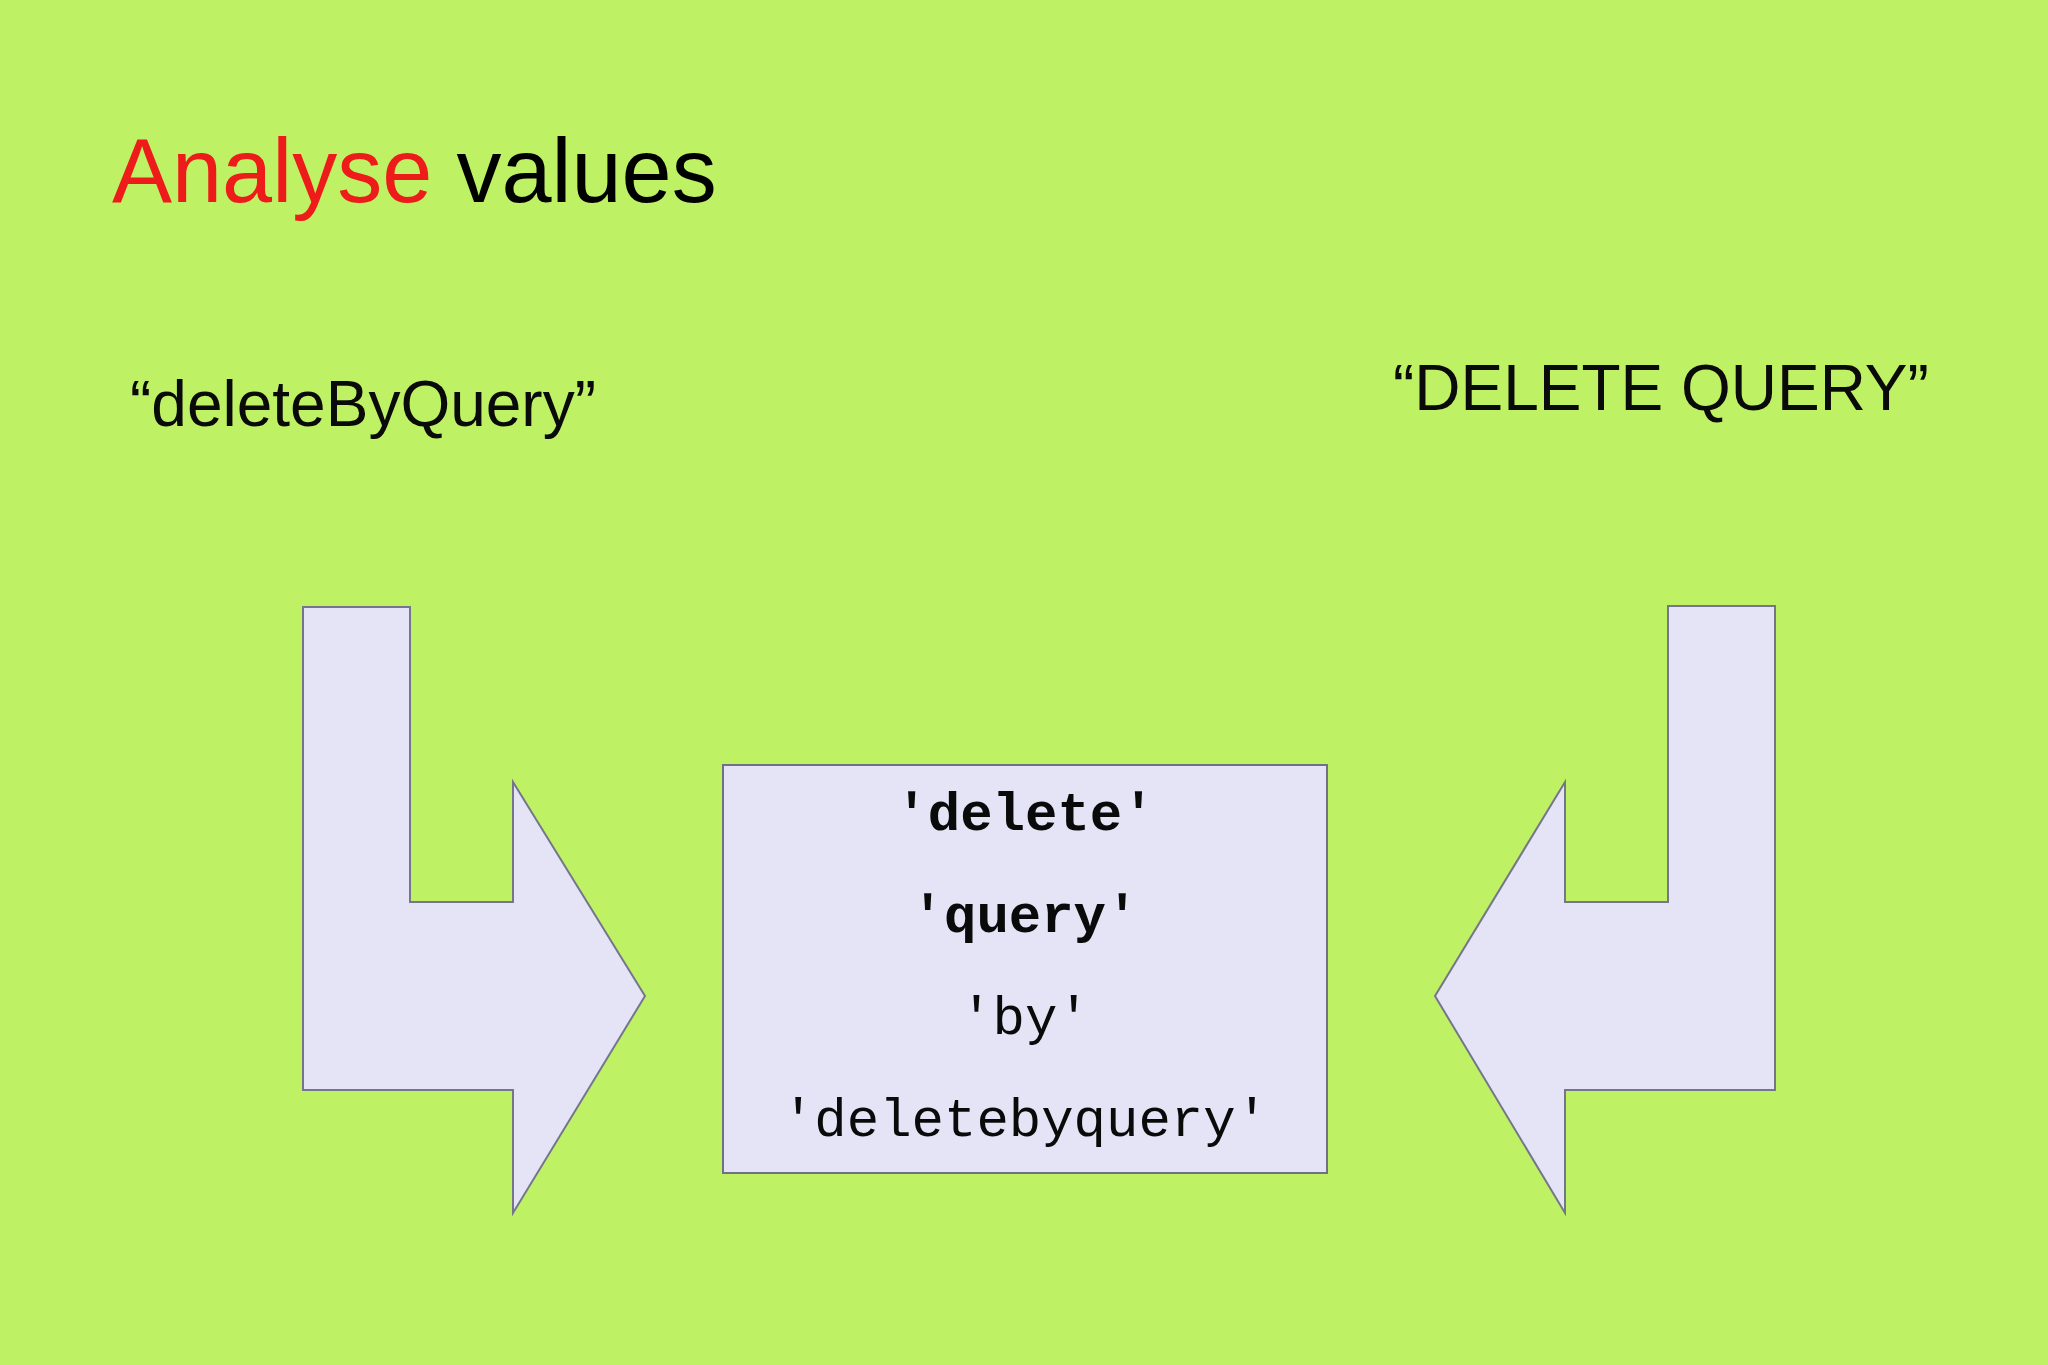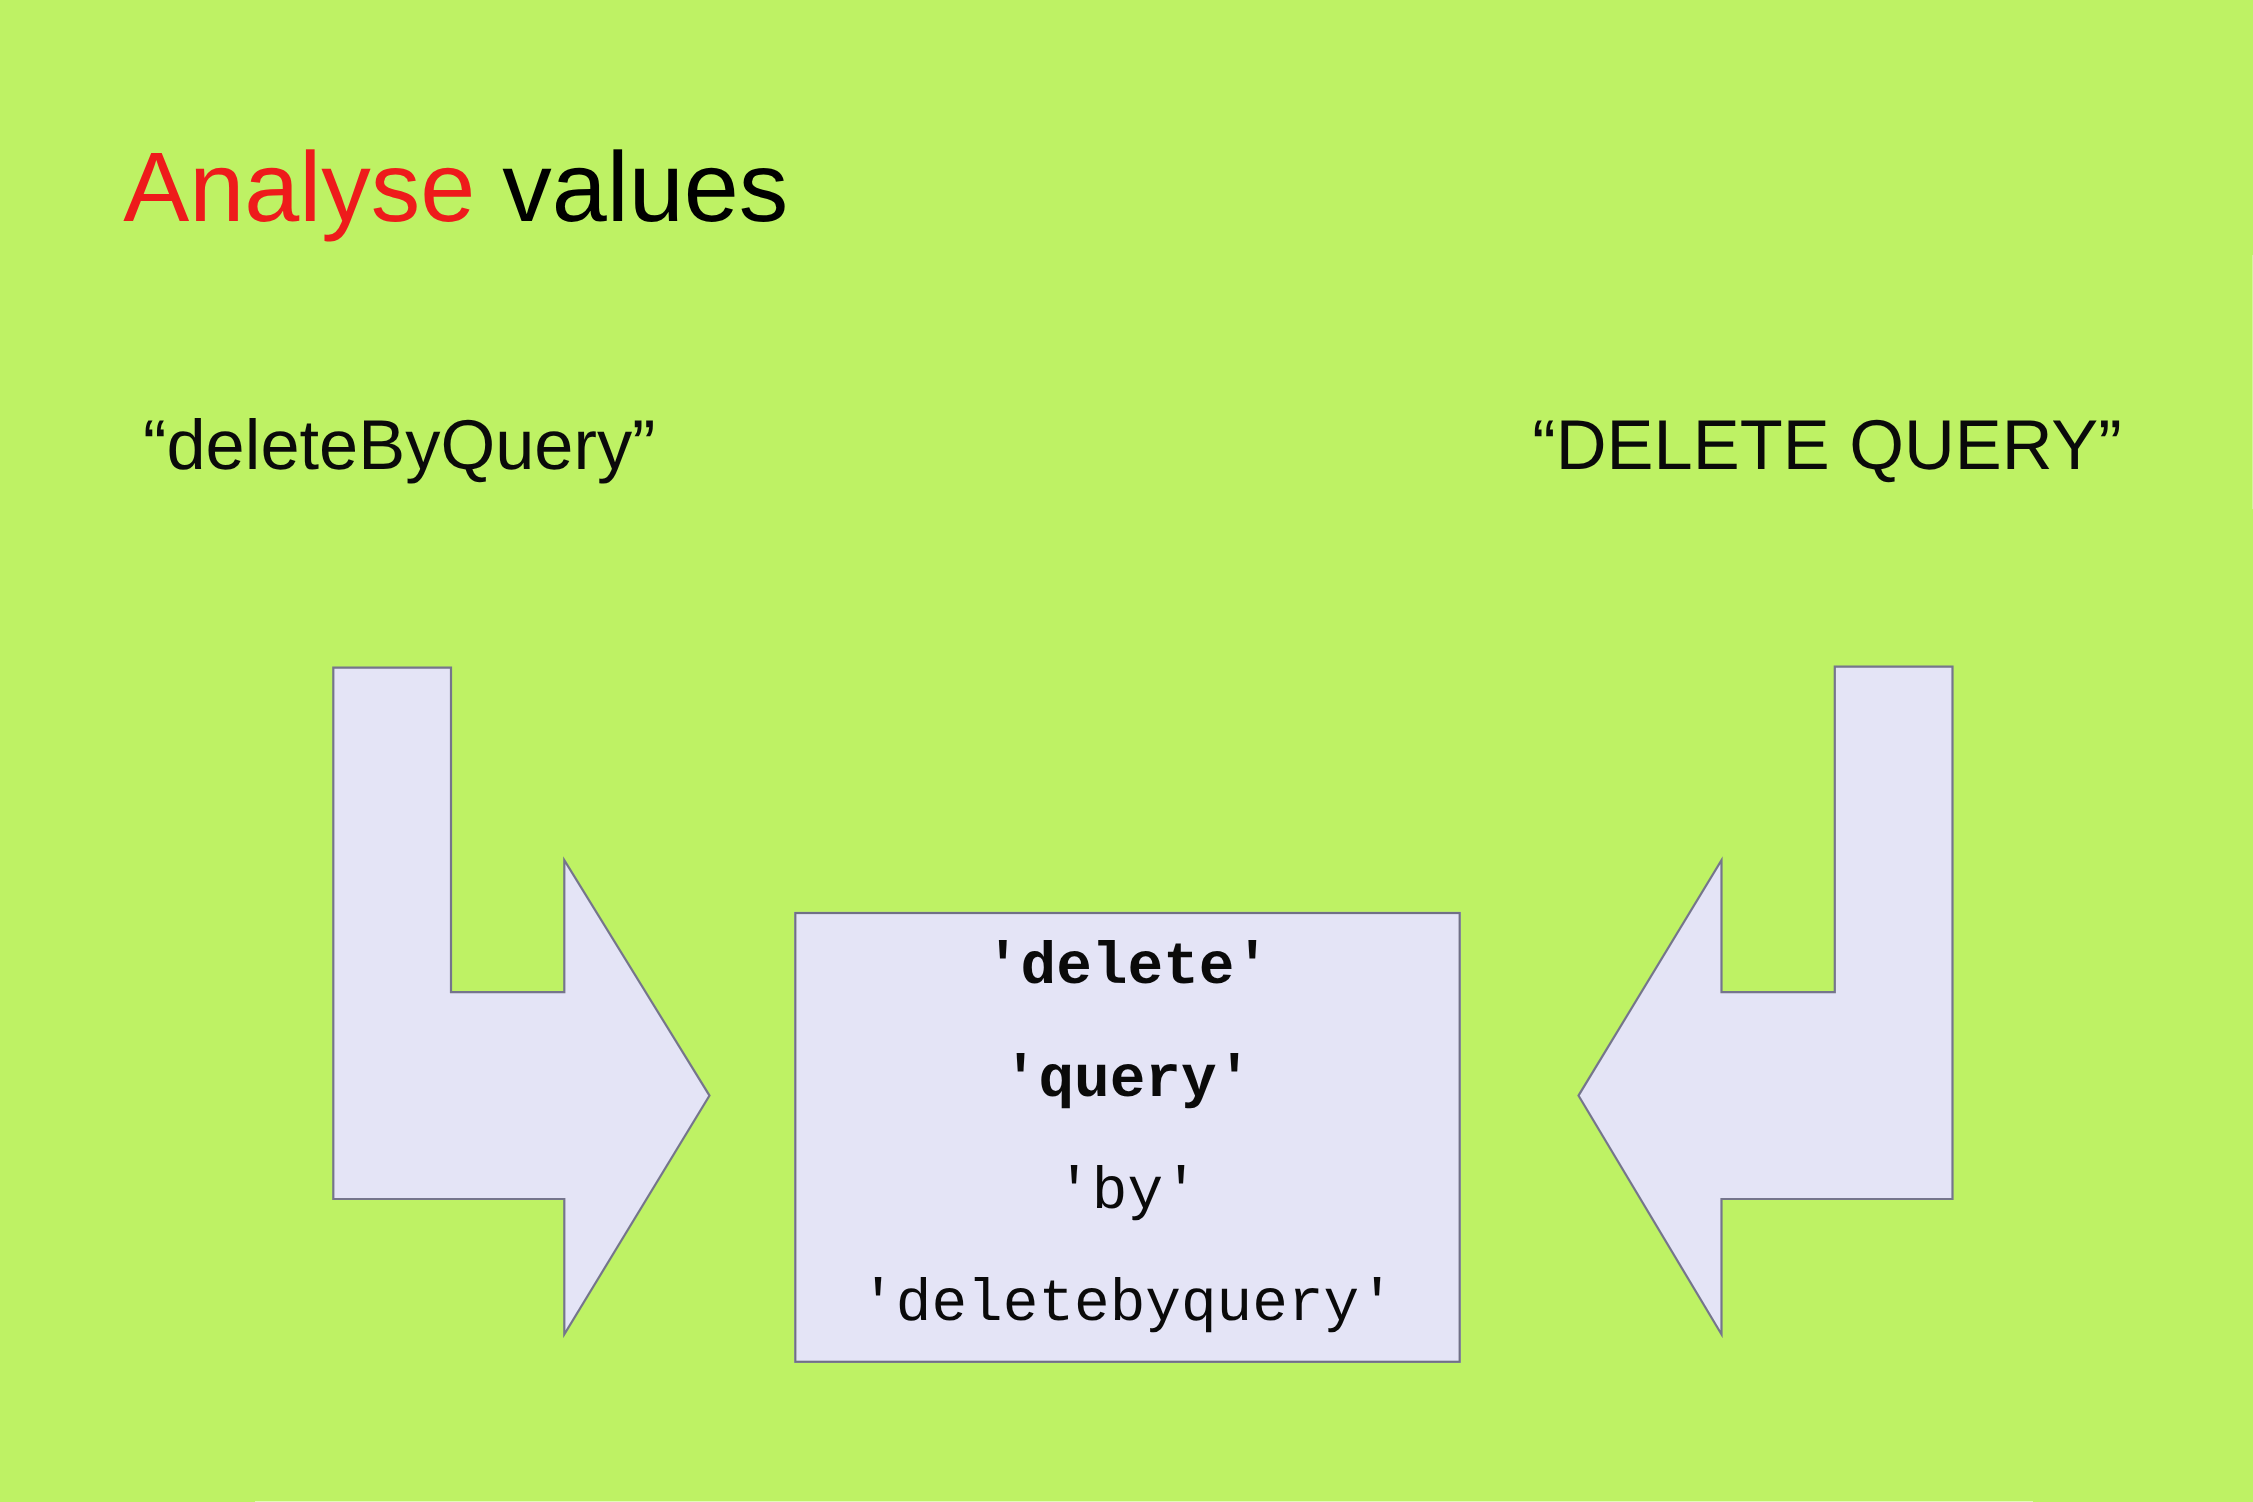--- a/index.html
+++ b/index.html
@@ -41,41 +41,41 @@
   
   .mono-label {
     position: absolute;
     font-family: Liberation Sans, sans-serif;
     font-size: 64px;
     line-height: 1;
     color: #0a0a0a;
     white-space: nowrap;
   }
   .value-label { left: 130px; top: 372px; }
-  .terms-label { left: 1393px; top: 372px; }
+  .terms-label { left: 1393px; top: 356px; }
 
   
   .shapes {
     position: absolute;
     left: 0; top: 0;
     width: 2048px;
     height: 1365px;
   }
   .shapes polygon {
     fill: #e4e4f6;
     stroke: #75758c;
     stroke-width: 2;
     stroke-linejoin: miter;
   }
 
   
   .analysis-box {
     position: absolute;
     left: 722px;
-    top: 829px;
+    top: 764px;
     width: 606px;
     height: 410px;
     box-sizing: border-box;
     background: #e4e4f6;
     border: 2px solid #707086;
     display: flex;
     flex-direction: column;
     justify-content: center;
     align-items: center;
   }

